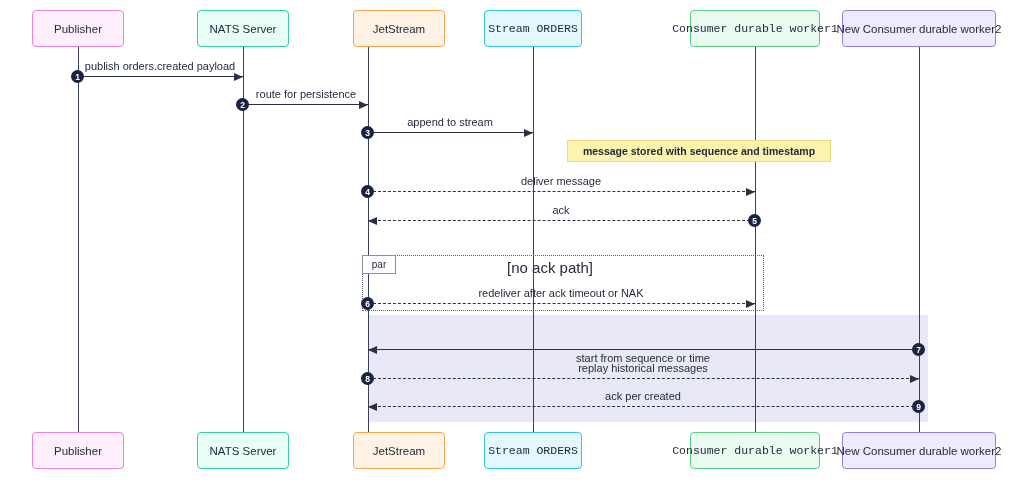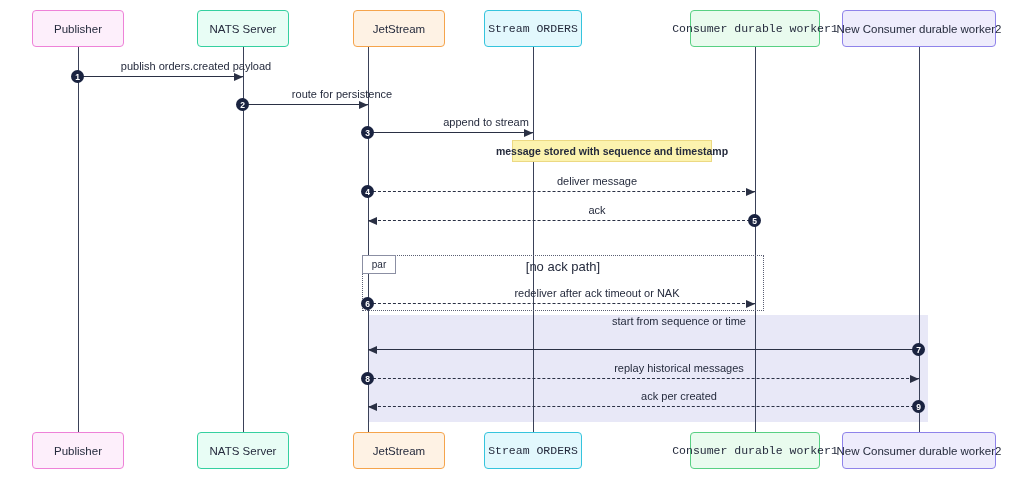--- a/index.html
+++ b/index.html
@@ -15,21 +15,21 @@
            display:flex; align-items:center; justify-content:center;
            font-size:11.5px; color:#252b3d; white-space:nowrap; }
   .actor-publisher   { background:#fdeffb; border-color:#ee82d8; }
   .actor-nats        { background:#e8fdf5; border-color:#35d0a0; }
   .actor-jetstream   { background:#fef2e4; border-color:#f5a44c;margin-left:31px; }
   .actor-stream      { background:#e2f8fd; border-color:#35c4dd;font-family:Liberation Mono, monospace; }
   .actor-worker1     { background:#e9fbee; border-color:#58d083;font-family:Liberation Mono, monospace; }
   .actor-worker2     { background:#eeecfc; border-color:#8f83ea; }
 
   .msg-label { position:absolute; transform:translateX(-50%); font-size:11px;
-               white-space:nowrap; color:#252b3d;margin-left:36px; }
+               white-space:nowrap; color:#252b3d; }
   .msg-line  { position:absolute; height:0; }
   .msg-line.solid  { border-top:1.5px solid #2a3044; }
   .msg-line.dashed { border-top:1.5px dashed #2a3044; }
 
   .arrow-r { position:absolute; width:0; height:0;
              border-top:4px solid transparent; border-bottom:4px solid transparent;
              border-left:9px solid #2a3044; }
   .arrow-l { position:absolute; width:0; height:0;
              border-top:4px solid transparent; border-bottom:4px solid transparent;
              border-right:9px solid #2a3044; }
@@ -40,22 +40,22 @@
 
   .note { position:absolute; background:#fcf3ae; border:1px solid #ecd983;
           display:flex; align-items:center; justify-content:center;
           font-size:10.5px; font-weight:bold; color:#252b3d; white-space:nowrap; }
 
   .par-frame { position:absolute; left:362px; top:255px; width:402px; height:56px;
                border:1px dotted #5a5f73; }
   .par-label { position:absolute; left:362px; top:255px; width:34px; height:19px;
                background:#ffffff; border:1px solid #8b8fa3; font-size:10px;
                display:flex; align-items:center; justify-content:center; color:#252b3d; }
-  .par-cond  { position:absolute; left:563px; top:259px; transform:translateX(-50%);
-               font-size:13px; color:#252b3d; white-space:nowrap; }
+  .par-cond  { position:absolute; left:550px; top:259px; transform:translateX(-50%);
+               font-size:15px; color:#252b3d; white-space:nowrap; }
 </style>
 </head>
 <body>
 
 <div class="canvas">
 
   <div class="hl-rect"></div>
 
   <div class="lifeline" style="left:78px"></div>
   <div class="lifeline" style="left:243px"></div>
@@ -76,39 +76,39 @@
   <div class="msg-label" style="left:306px;top:88px">route for persistence</div>
   <div class="msg-line solid" style="left:243px;top:104px;width:125px"></div>
   <div class="arrow-r" style="left:359px;top:101px"></div>
   <div class="num-badge" style="left:236px;top:98px">2</div>
 
   <div class="msg-label" style="left:450px;top:116px">append to stream</div>
   <div class="msg-line solid" style="left:368px;top:132px;width:165px"></div>
   <div class="arrow-r" style="left:524px;top:129px"></div>
   <div class="num-badge" style="left:361px;top:126px">3</div>
 
-  <div class="note" style="left:512px;top:140px;width:200px;height:22px">message stored with sequence and timestamp</div>
+  <div class="note" style="left:567px;top:140px;width:264px;height:22px">message stored with sequence and timestamp</div>
 
   <div class="msg-label" style="left:561px;top:175px">deliver message</div>
   <div class="msg-line dashed" style="left:368px;top:191px;width:387px"></div>
   <div class="arrow-r" style="left:746px;top:188px"></div>
   <div class="num-badge" style="left:361px;top:185px">4</div>
 
   <div class="msg-label" style="left:561px;top:204px">ack</div>
   <div class="msg-line dashed" style="left:368px;top:220px;width:387px"></div>
   <div class="arrow-l" style="left:368px;top:217px"></div>
   <div class="num-badge" style="left:748px;top:214px">5</div>
 
 
   <div class="msg-label" style="left:561px;top:287px">redeliver after ack timeout or NAK</div>
   <div class="msg-line dashed" style="left:368px;top:303px;width:387px"></div>
   <div class="arrow-r" style="left:746px;top:300px"></div>
   <div class="num-badge" style="left:361px;top:297px">6</div>
 
-  <div class="msg-label" style="left:643px;top:315px">start from sequence or time</div>
+  <div class="msg-label" style="left:643px;top:352px">start from sequence or time</div>
   <div class="msg-line solid" style="left:368px;top:349px;width:551px"></div>
   <div class="arrow-l" style="left:368px;top:346px"></div>
   <div class="num-badge" style="left:912px;top:343px">7</div>
 
   <div class="msg-label" style="left:643px;top:362px">replay historical messages</div>
   <div class="msg-line dashed" style="left:368px;top:378px;width:551px"></div>
   <div class="arrow-r" style="left:910px;top:375px"></div>
   <div class="num-badge" style="left:361px;top:372px">8</div>
 
   <div class="msg-label" style="left:643px;top:390px">ack per created</div>

